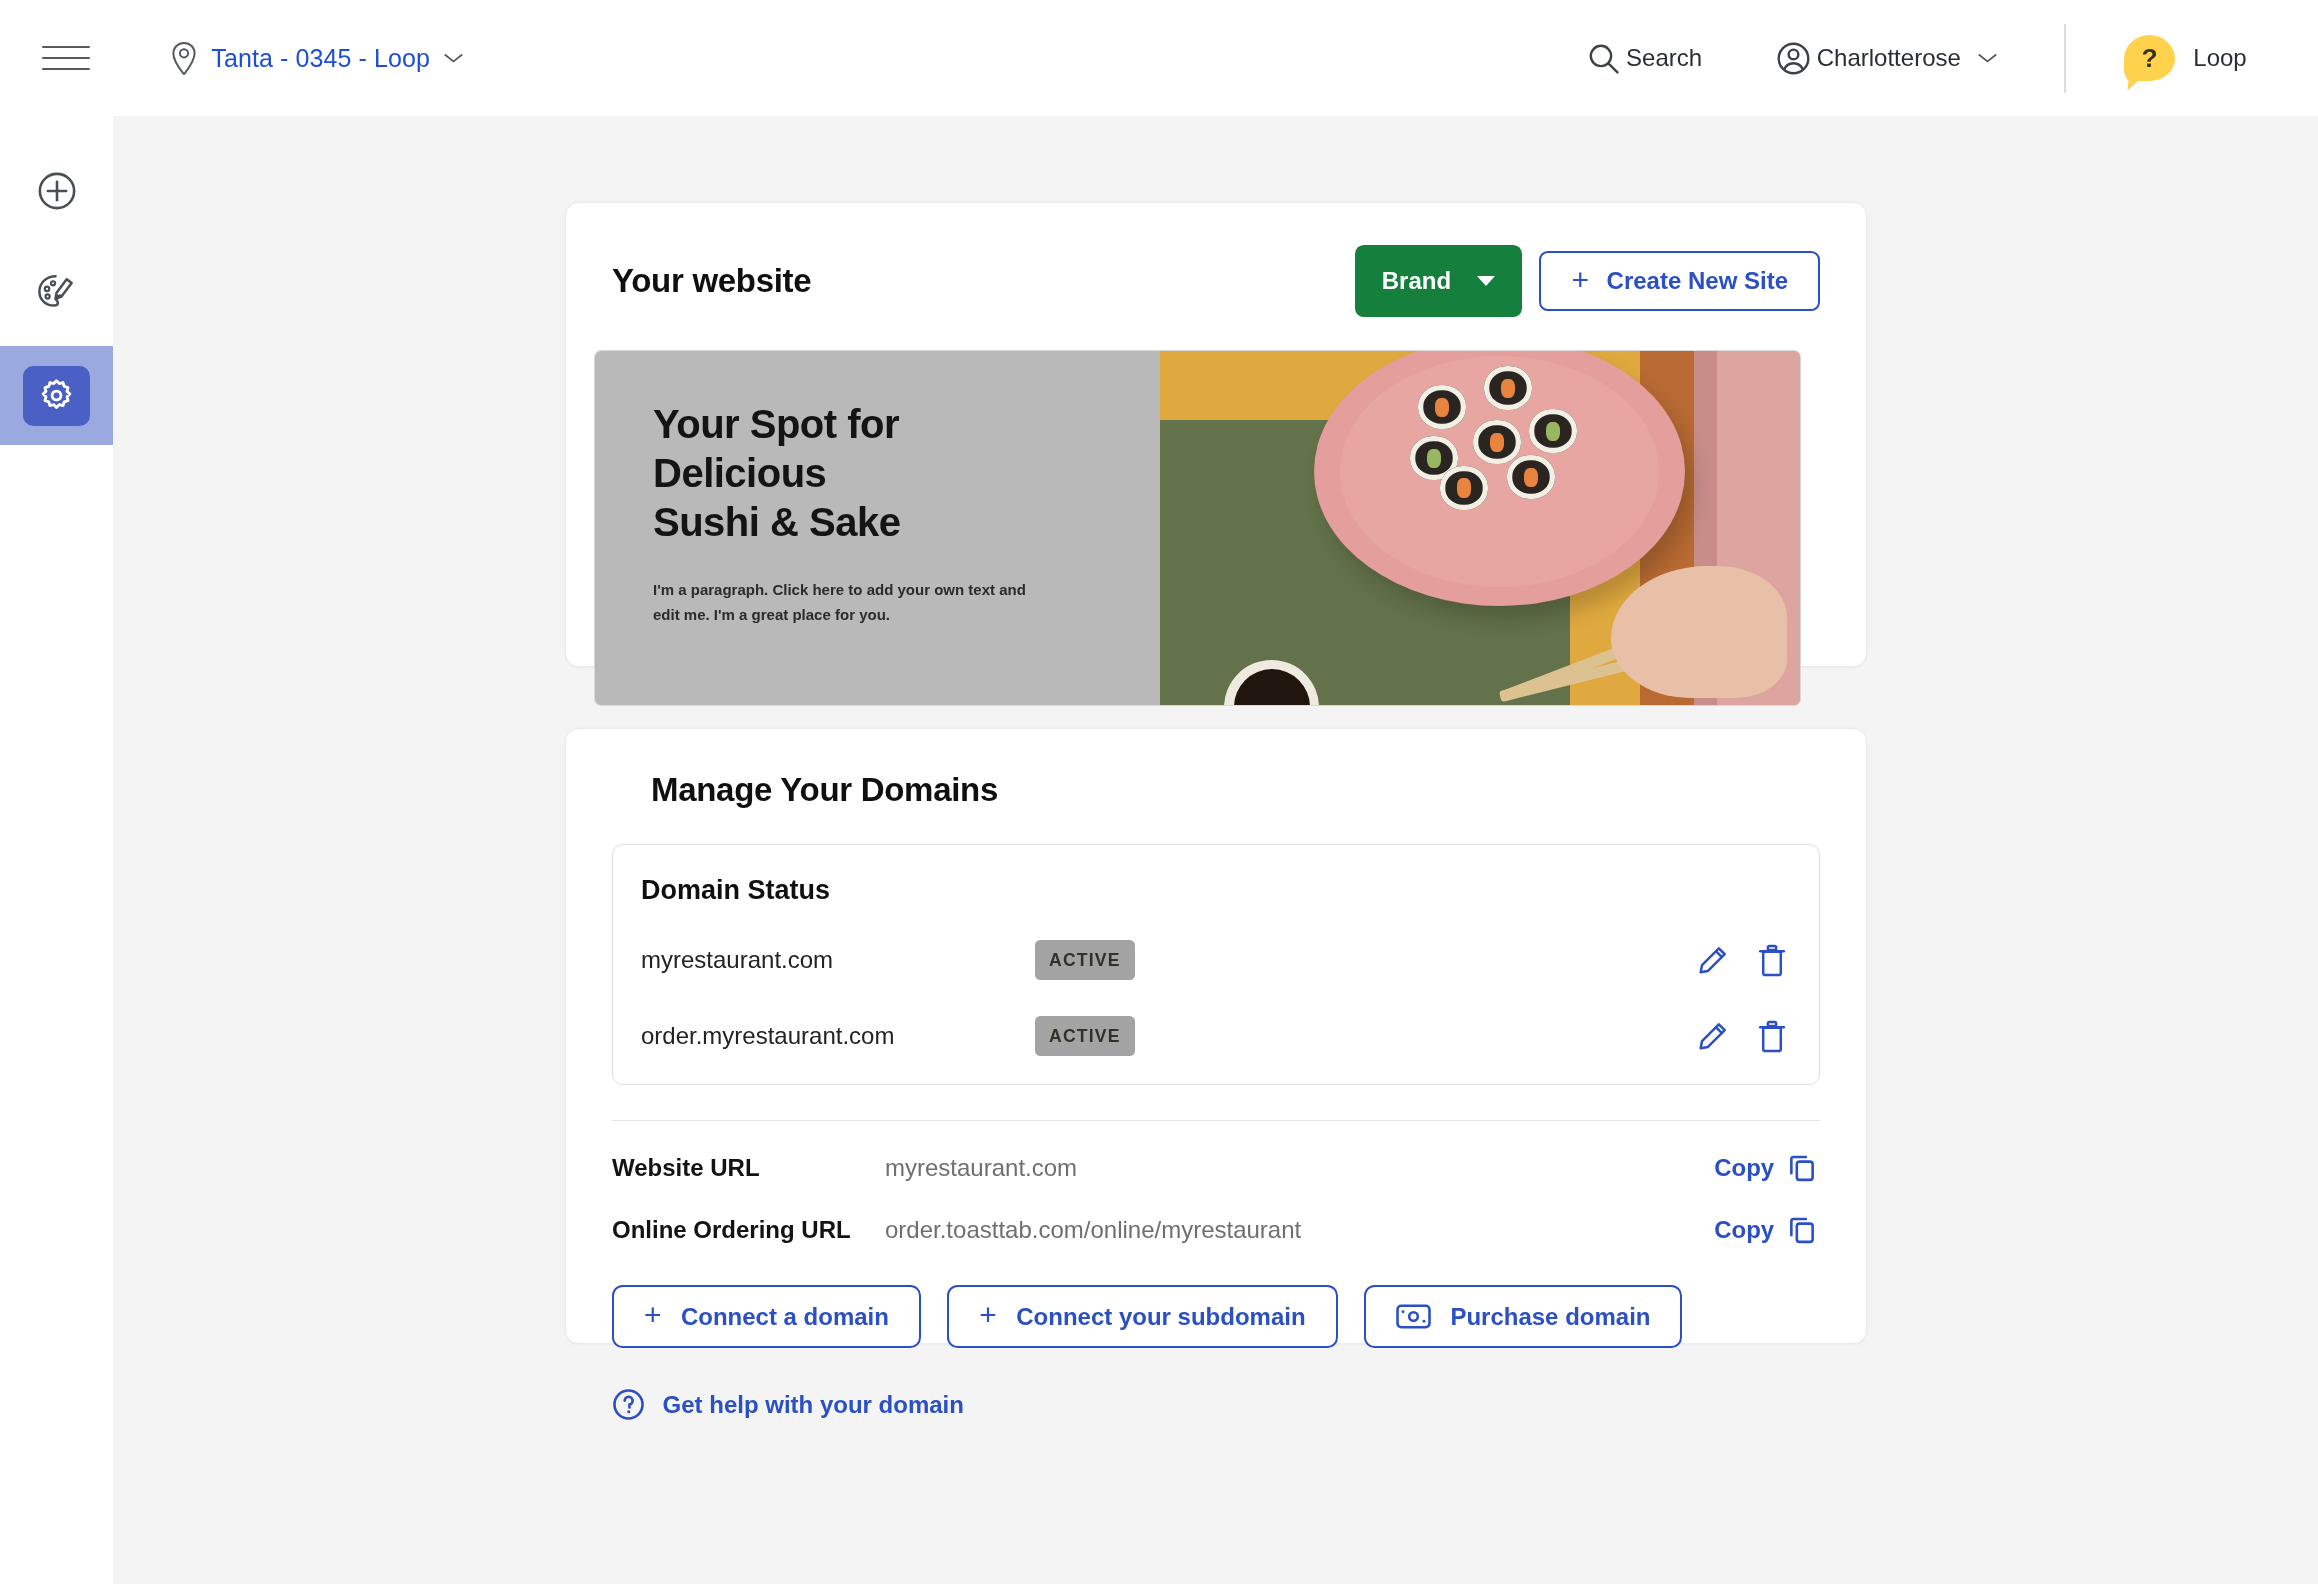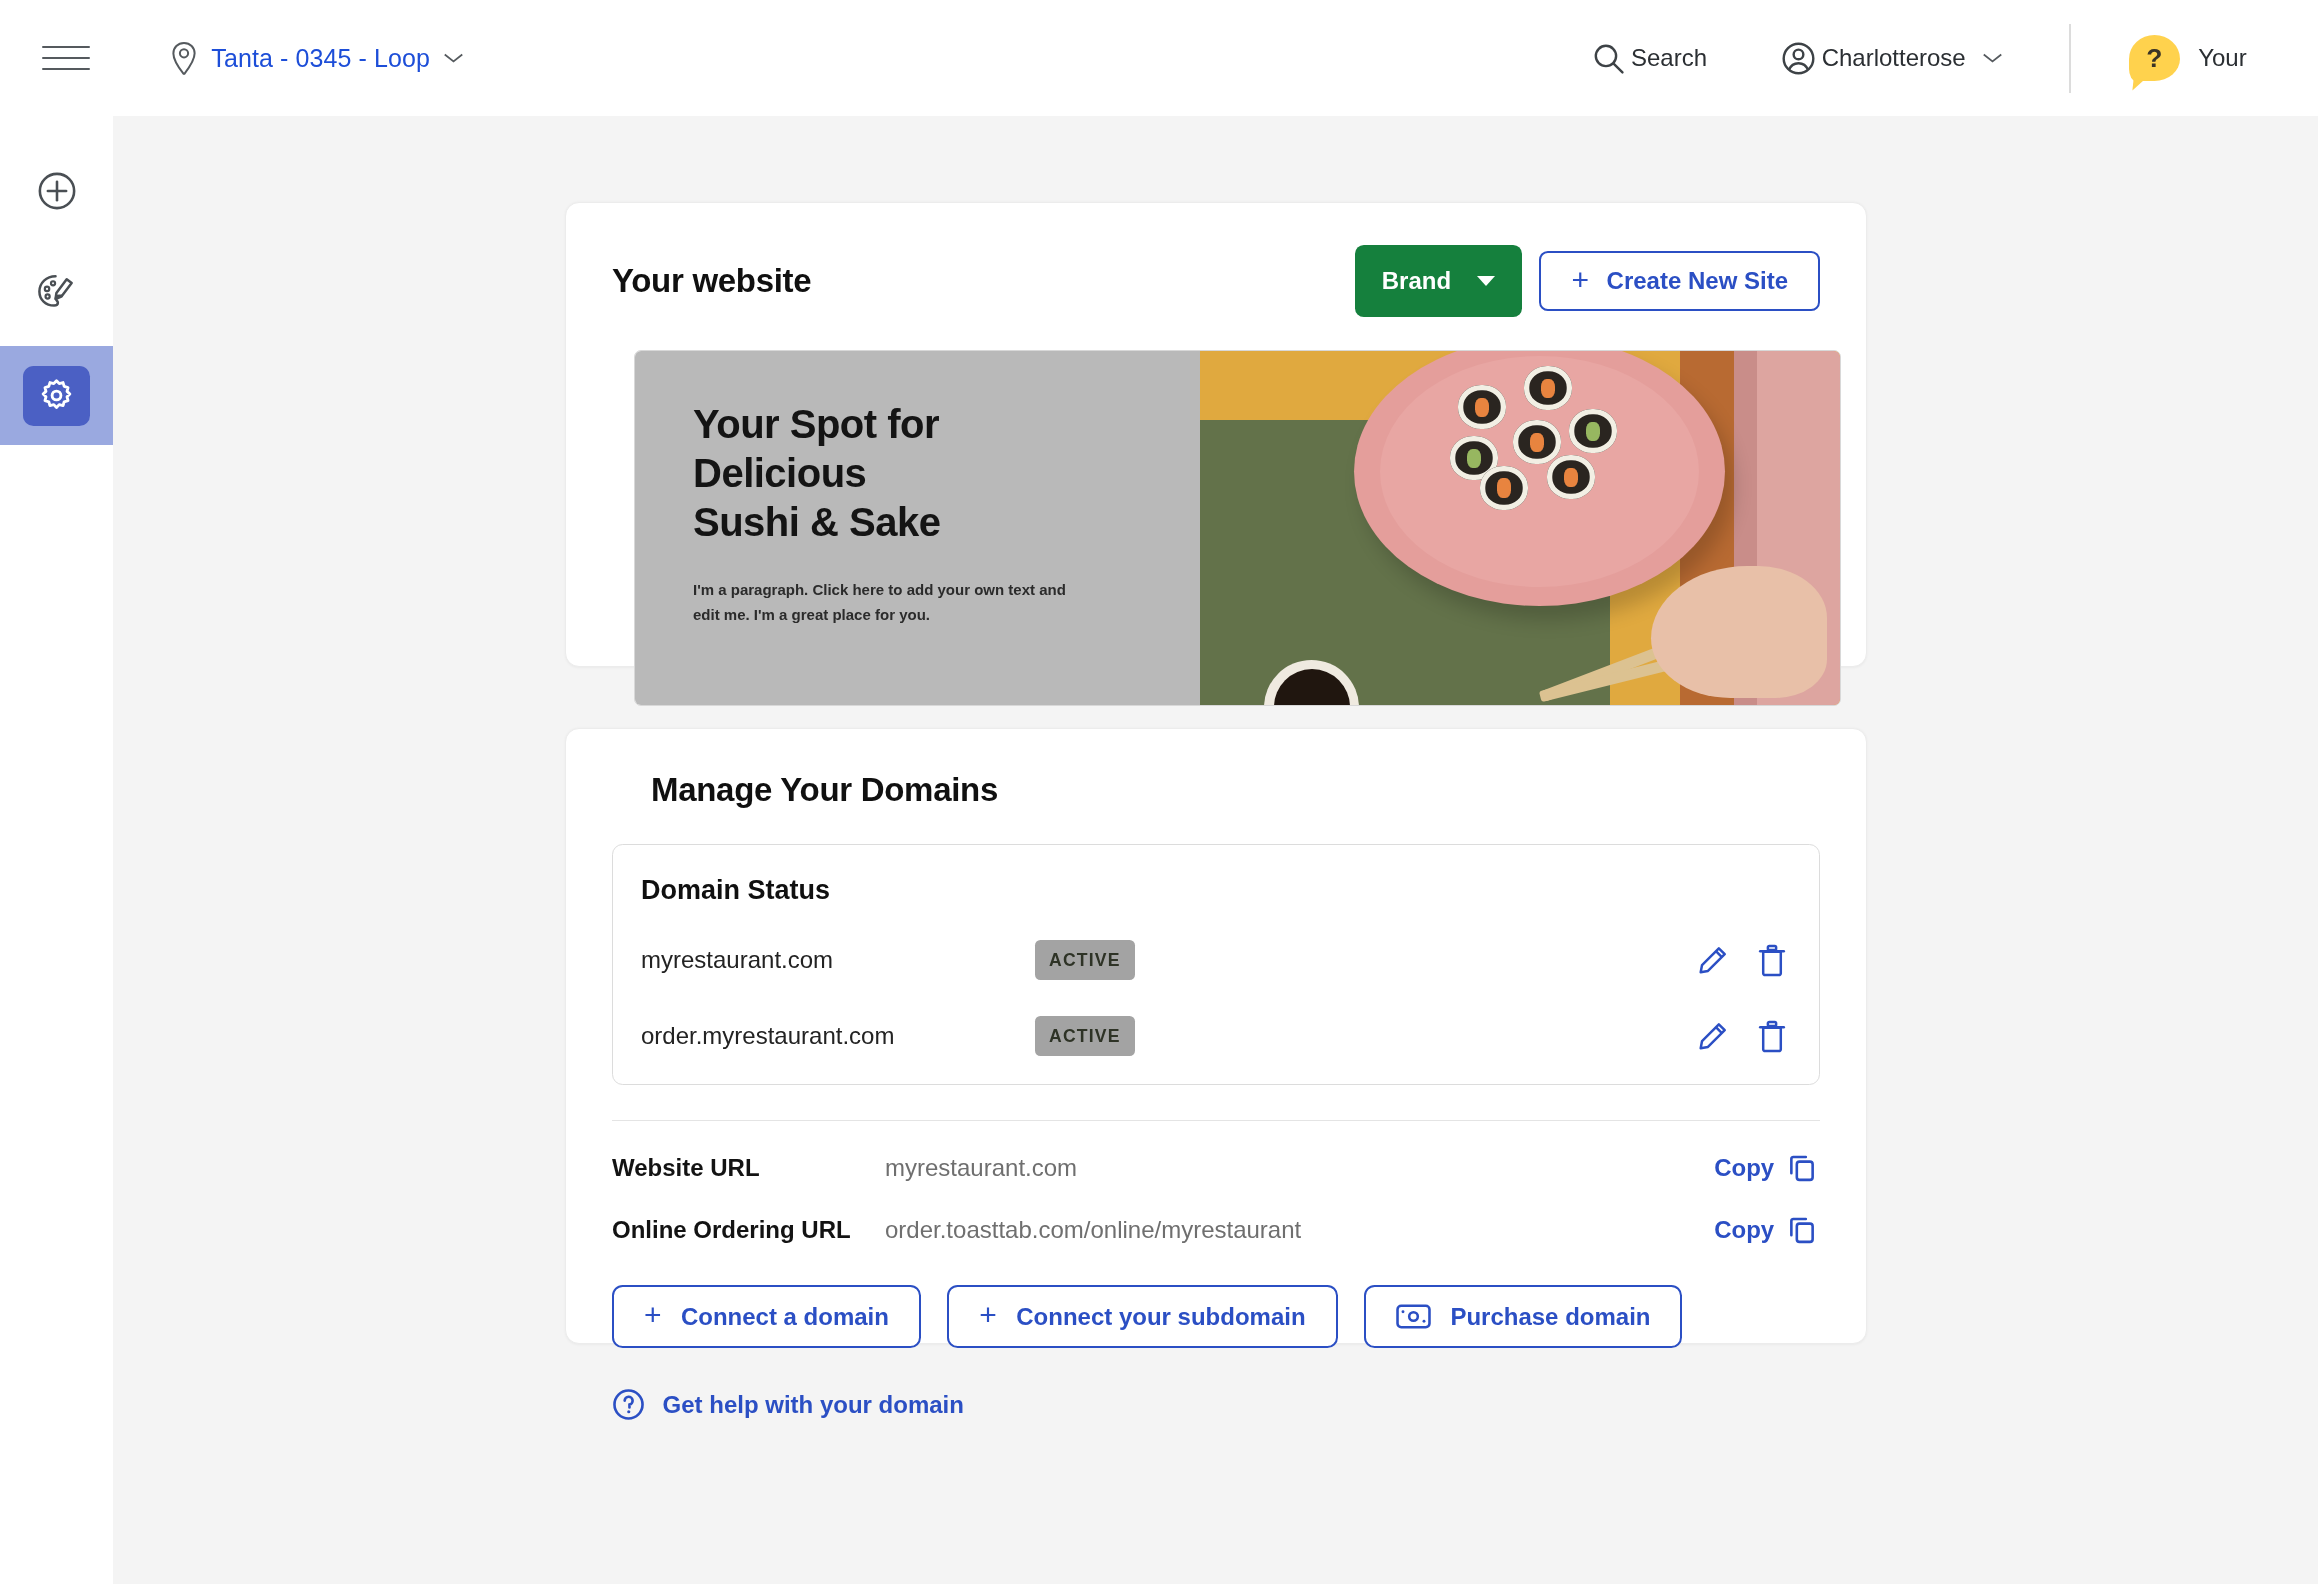--- a/index.html
+++ b/index.html
@@ -228,21 +228,21 @@
   }
   .plus-glyph {
     font-size: 30px;
     line-height: 1;
     font-weight: 500;
     margin-top: -2.6px;
   }
 
   
   .preview {
-    margin: 33px 46px 0 68px;
+    margin: 33px 46px 0 28px;
     width: 1207px;
     height: 356px;
     border-radius: 7px;
     overflow: hidden;
     display: flex;
     cursor: pointer;
     border: 0.9px solid #d8d8d8;
   }
   .preview-left {
     width: 565px;
@@ -538,21 +538,21 @@
         <svg width="23" height="14" viewBox="0 0 26 16">
           <path d="M3 4 L13 12 L23 4" fill="none" stroke="#555a5e" stroke-width="2"></path>
         </svg>
       </span>
     </div>
 
     <div class="tb-divider"></div>
 
     <div class="tb-item help-item">
       <span class="help-bubble">?</span>
-      <span class="tb-label" style="margin-left:12.3px">Your</span>
+      <span class="tb-label" style="margin-left:12.3px">Loop</span>
     </div>
 
   </div>
 </div>
 
 <div class="sidebar">
 
   <div class="side-spacer-a"></div>
 
   <div class="side-item">

